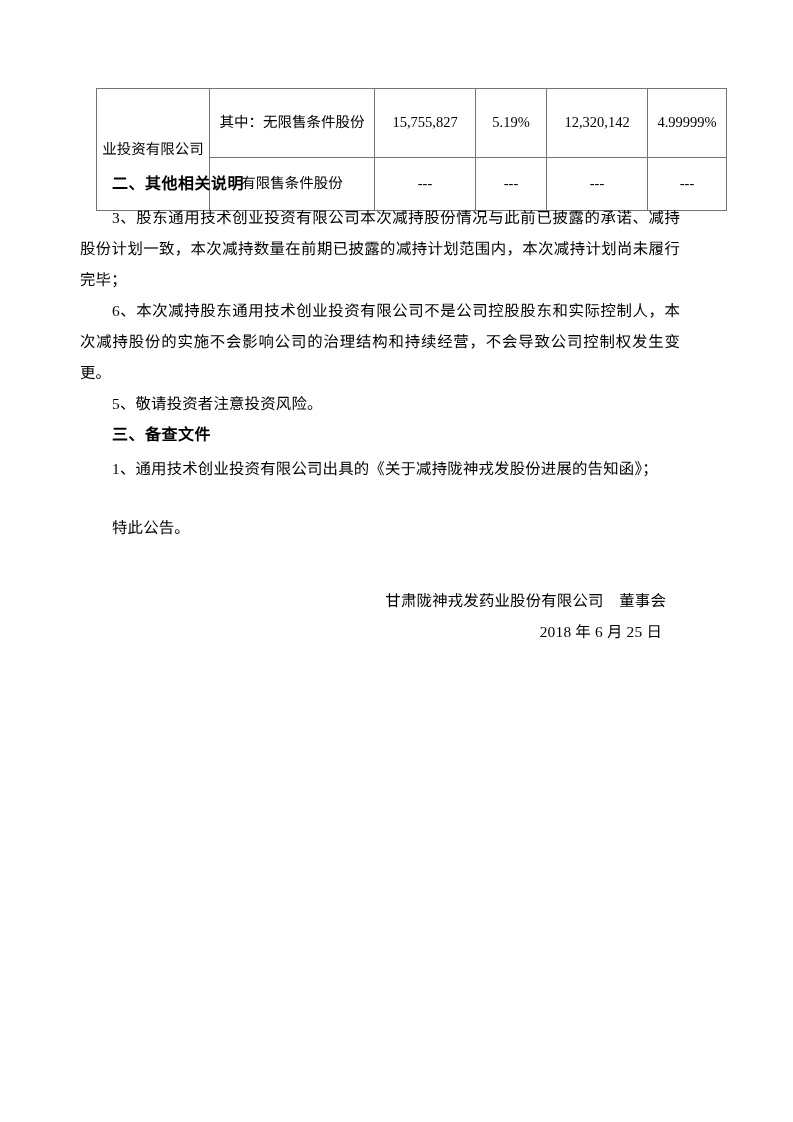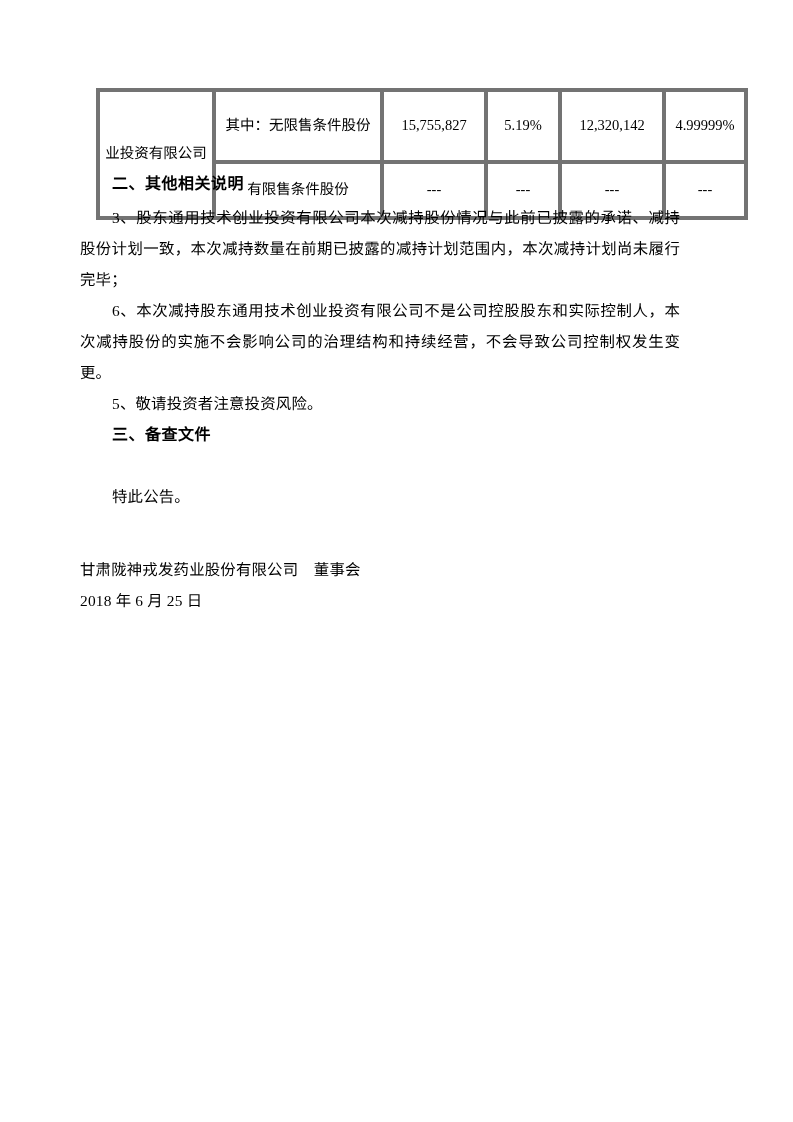--- a/index.html
+++ b/index.html
@@ -29,21 +29,21 @@
     left: 96px;
     top: 88px;
     width: 600px;
   }
   table.shares {
     border-collapse: collapse;
     width: 600px;
     table-layout: fixed;
   }
   table.shares td {
-    border: 4px solid #737373;
+    border: 1px solid #737373;
     font-size: 14.5px;
     line-height: 1.45;
     text-align: center;
     vertical-align: middle;
     padding: 12px 2px;
     font-family: "Liberation Serif", "DejaVu Serif", serif;
   }
   td.c-name   { width: 108px; }
   td.c-label  { width: 160px; }
   td.c-num1   { width: 96px; }
@@ -82,20 +82,21 @@
     text-indent: 32px;
   }
   .gap-md { height: 28px; }
 
   .sign-block {
     margin-top: 42px;
     font-size: 15.4px;
     line-height: 31px;
   }
   .sign-line {
+    text-align: right;
     padding-right: 14px;
     letter-spacing: 0.2px;
   }
   .sign-line.date {
     padding-right: 18px;
   }
   .nowrap { white-space: nowrap; }
 </style>
 </head>
 <body>
@@ -127,20 +128,21 @@
   <div class="content">
 
     <h2 class="h2">二、其他相关说明</h2>
 
     <p class="para">3、股东通用技术创业投资有限公司本次减持股份情况与此前已披露的承诺、减持股份计划一致，本次减持数量在前期已披露的减持计划范围内，本次减持计划尚未履行完毕；</p>
     <p class="para">6、本次减持股东通用技术创业投资有限公司不是公司控股股东和实际控制人，本次减持股份的实施不会影响公司的治理结构和持续经营，不会导致公司控制权发生变更。</p>
     <p class="para">5、敬请投资者注意投资风险。</p>
 
     <h2 class="h2">三、备查文件</h2>
 
+    <p class="para">1、通用技术创业投资有限公司出具的《关于减持陇神戎发股份进展的告知函》；</p>
 
     <div class="gap-md"></div>
 
     <p class="para noindent">特此公告。</p>
 
     <div class="sign-block">
       <div class="sign-line nowrap">甘肃陇神戎发药业股份有限公司　董事会</div>
       <div class="sign-line date nowrap">2018 年 6 月 25 日</div>
     </div>
 

